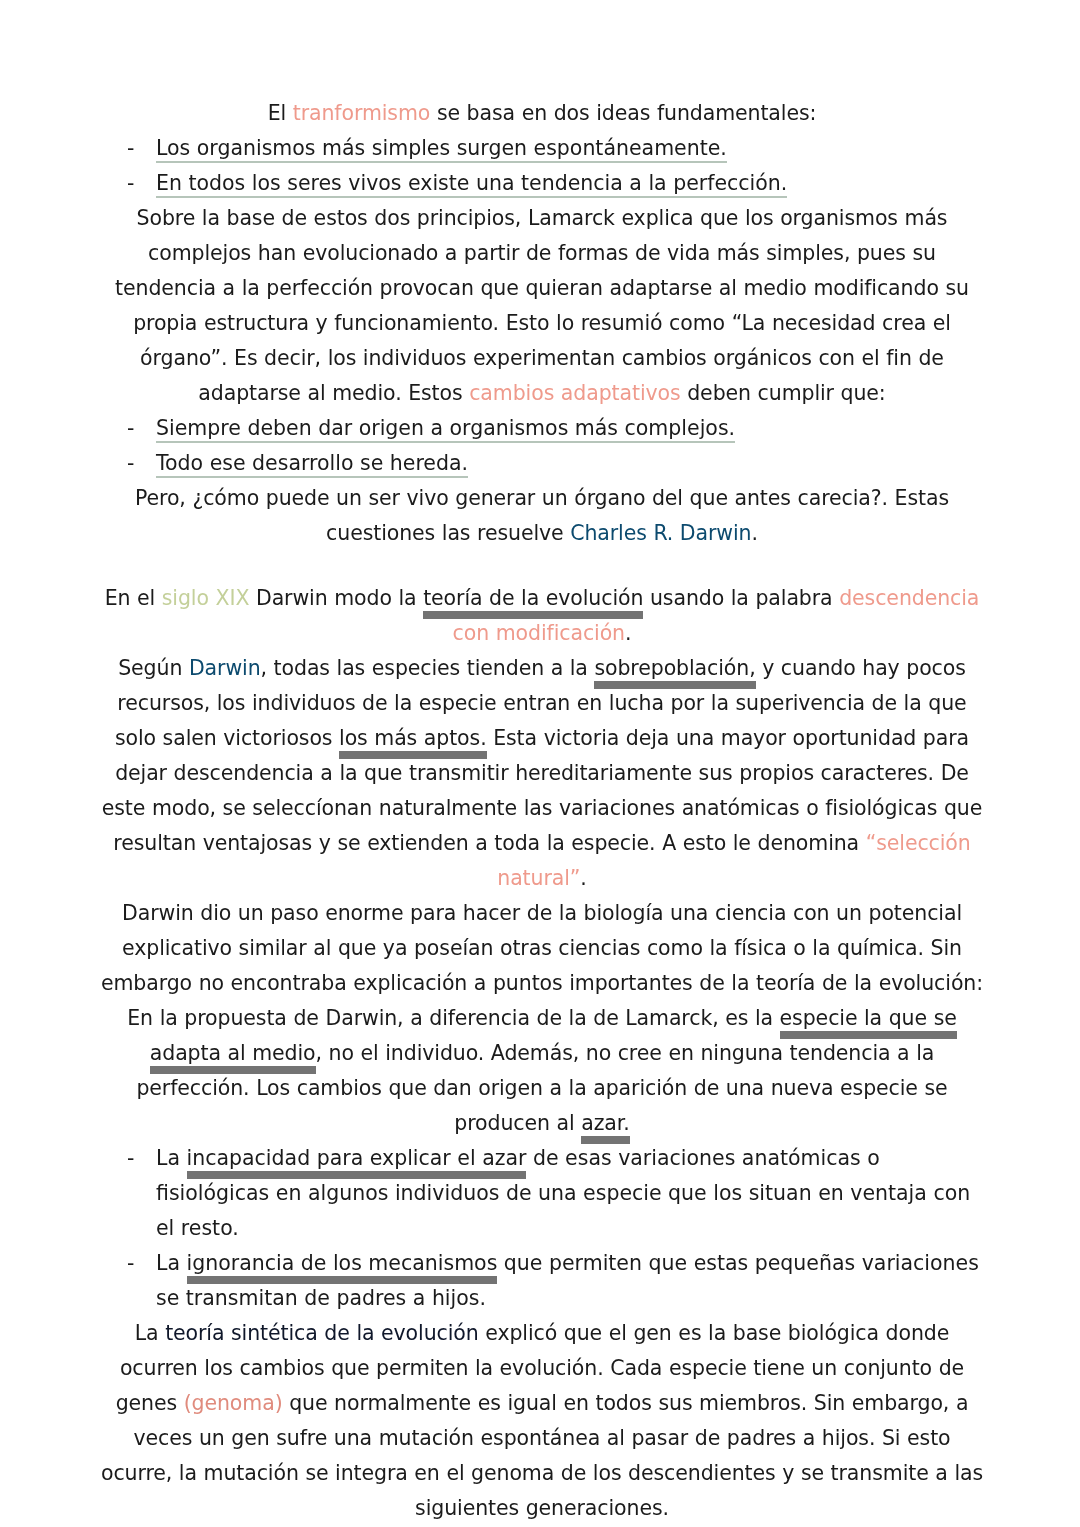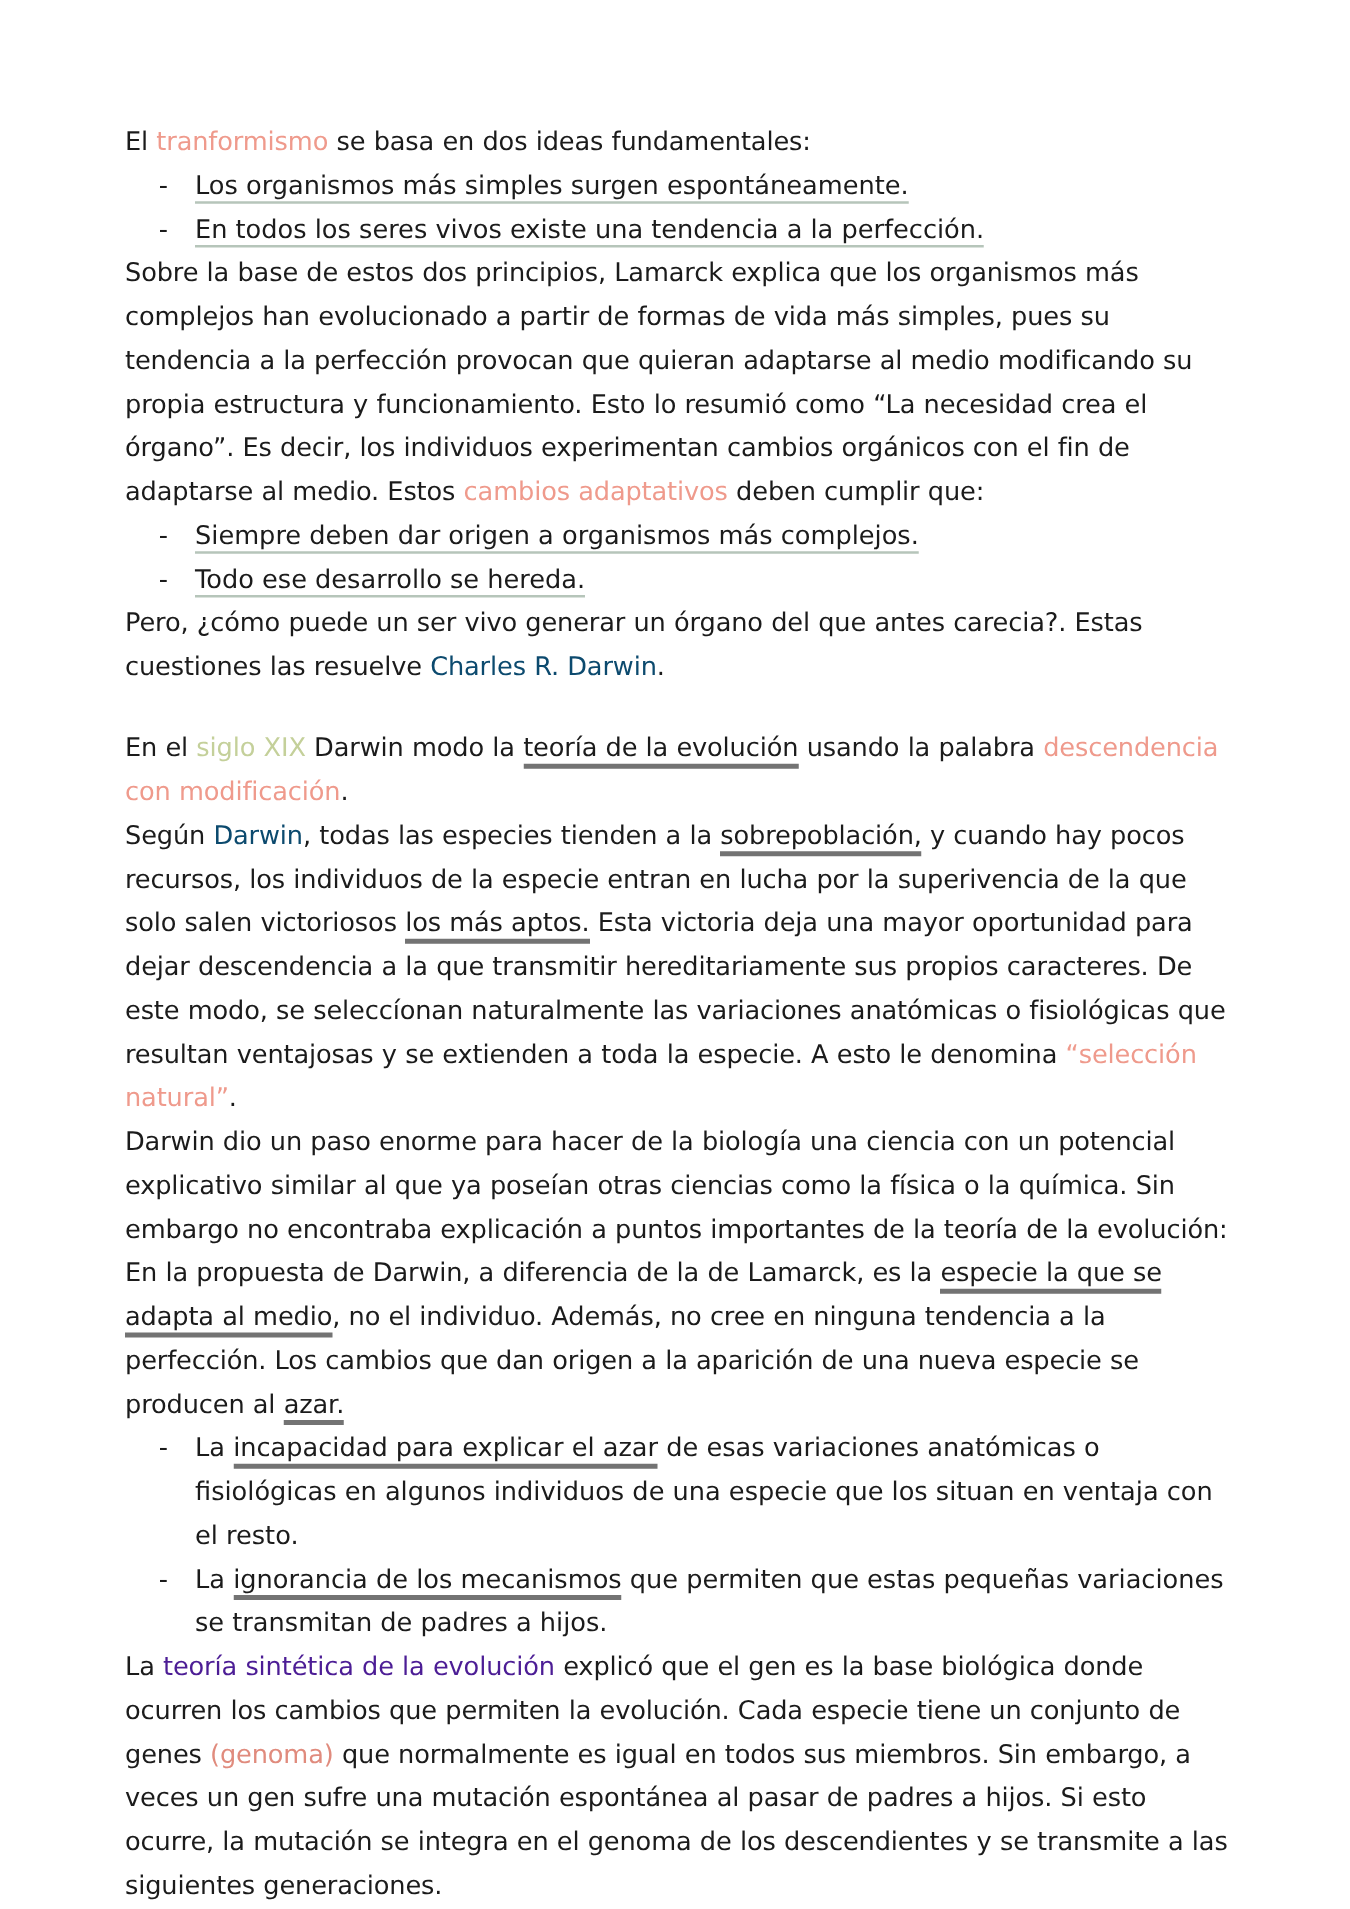--- a/index.html
+++ b/index.html
@@ -27,21 +27,21 @@
   .content {
     width: 884px;
   }
 
   p.para {
     margin: 0;
     font-size: 20.5px;
     line-height: 35px;
     letter-spacing: -0.1px;
     color: #1b1b1b;
-    text-align: left;
+    text-align: center;
     word-spacing: 0.2px;
   }
 
   ul.bullets {
     list-style: none;
     margin: 0;
     padding: 0;
   }
   ul.bullets li {
     position: relative;
@@ -72,28 +72,28 @@
     font-size: 23.5px;
     line-height: 40px;
     font-weight: 700;
     color: #e9836f;
     letter-spacing: 0.2px;
   }
 
   .sp-lg { height: 30px; }
 
   
-  .hl-salmon  { color: #4c1d95; }
+  .hl-salmon  { color: #0f172a; }
   .hl-pink    { color: #ef9a8c; }
   .hl-grey    { color: #0c4a6e; }
   .hl-green   { color: #c4d09a; }
   .hl-rose    { color: #e08b7d; }
 
   .u-green {
-    border-bottom: 4px solid #737373;
+    border-bottom: 8px solid #737373;
     padding-bottom: 1px;
   }
 </style>
 </head>
 <body>
 
 <div class="page">
   <div class="content">
 
     <p class="para">

